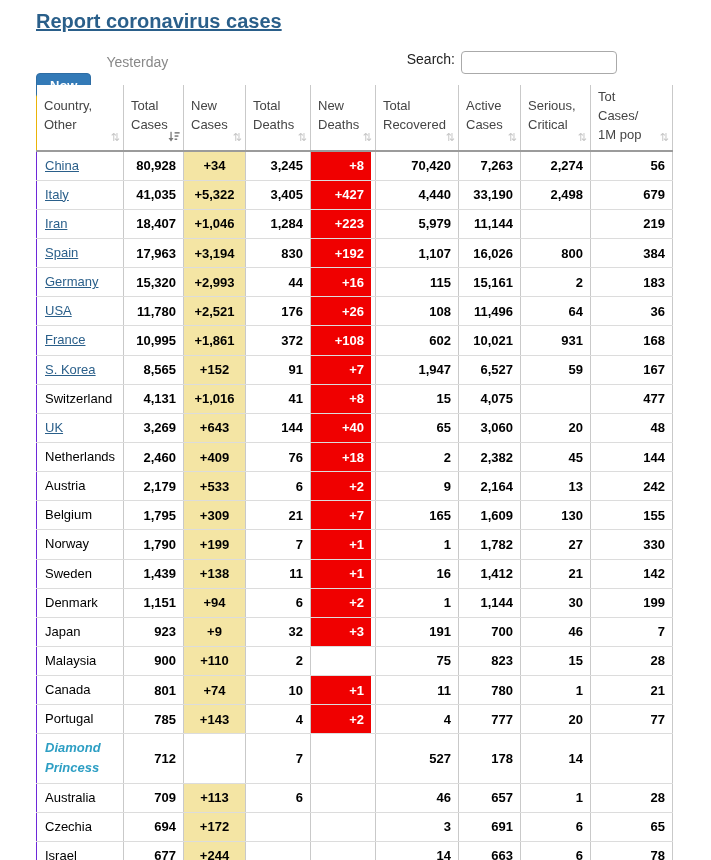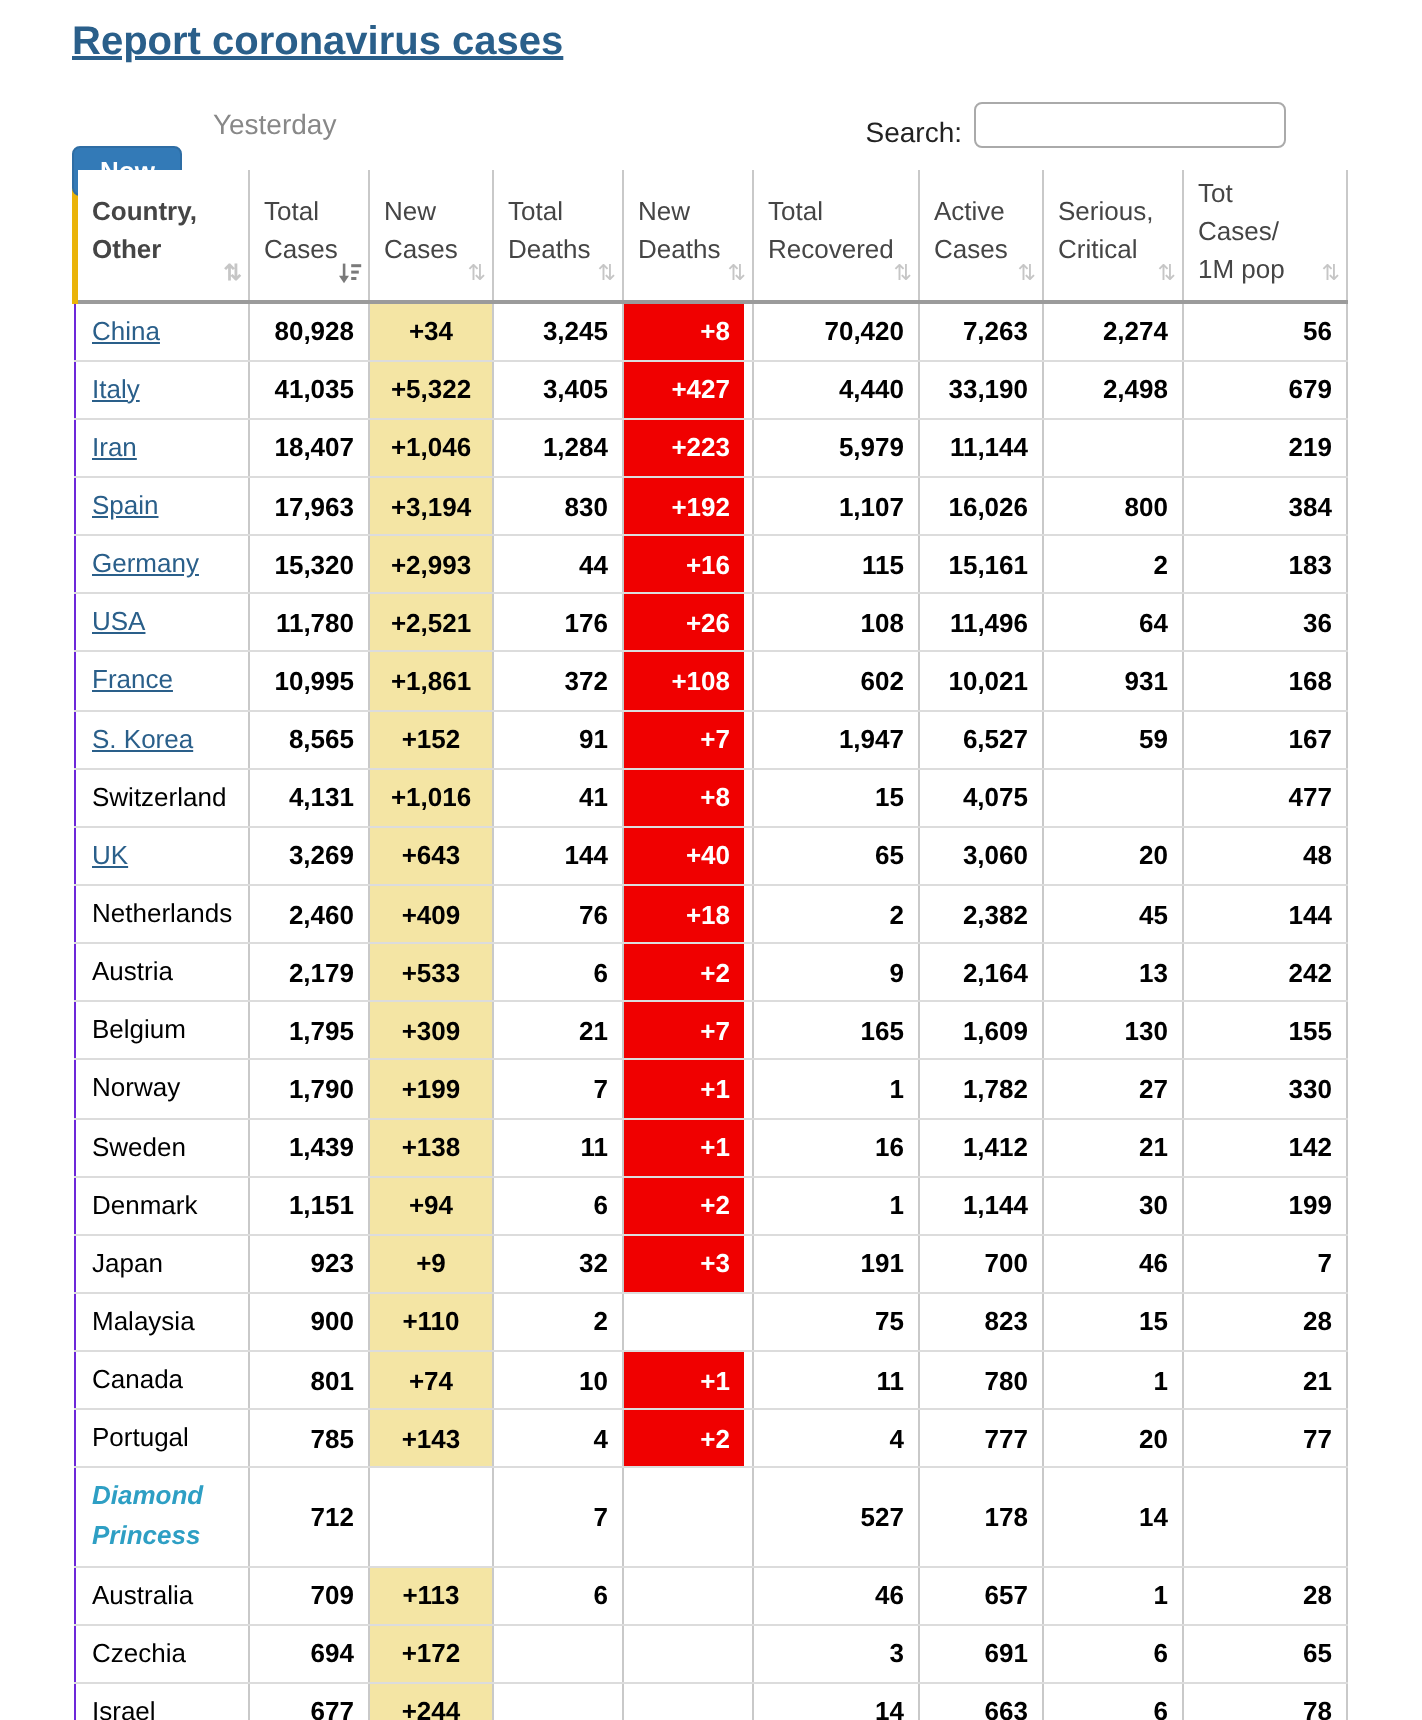--- a/index.html
+++ b/index.html
@@ -22,42 +22,42 @@
   .btn-now {
     background:#337ab7; border:1px solid #2e6da4; border-radius:4px;
     color:#fff; font-weight:700; font-size:13px;
     padding:4px 13px; cursor:pointer;
     font-family:"Liberation Sans", sans-serif;
     margin-top:47px;
   }
   .btn-yesterday {
     margin-left:15px; color:#888; font-size:14px; cursor:pointer;
   }
-  .search-group { margin-left:auto; margin-right:68px; display:flex; align-items:flex-end; }
+  .search-group { margin-left:auto; margin-right:94px; display:flex; align-items:flex-start; }
   .search-group label { font-size:14px; color:#222; margin-right:6px; }
   .search-group input {
     width:156px; height:23px;
     border:1px solid #aaa; border-radius:4px;
     font-size:13px; padding:0 6px;
     font-family:"Liberation Sans", sans-serif;
   }
 
   .table-wrap { margin-top:10px; width:675px; overflow:hidden; }
   table { border-collapse:collapse; table-layout:fixed; width:756px; }
 
   th {
     text-align:left; font-weight:400; color:#454545;
     font-size:13px; line-height:1.45;
     padding:3px 15px 5px 7px; height:41px;
     vertical-align:middle; position:relative;
     border-right:1px solid #c9c9c9;
     border-bottom:2px solid #9b9b9b;
     background:#fff; cursor:pointer;
   }
-  th.first { border-left:3px solid #eab308;font-weight:bold; }
+  th.first { border-left:1px solid #eab308; }
   th.partial { border:none; }
   .sort-icon {
     position:absolute; right:3px; bottom:7px;
     font-size:11px; color:#c6c6c6; line-height:1;
   }
   .sort-icon.active svg { display:block; }
 
   td {
     font-size:13px; color:#000; height:28px;
     border-right:1px solid #c9c9c9;

